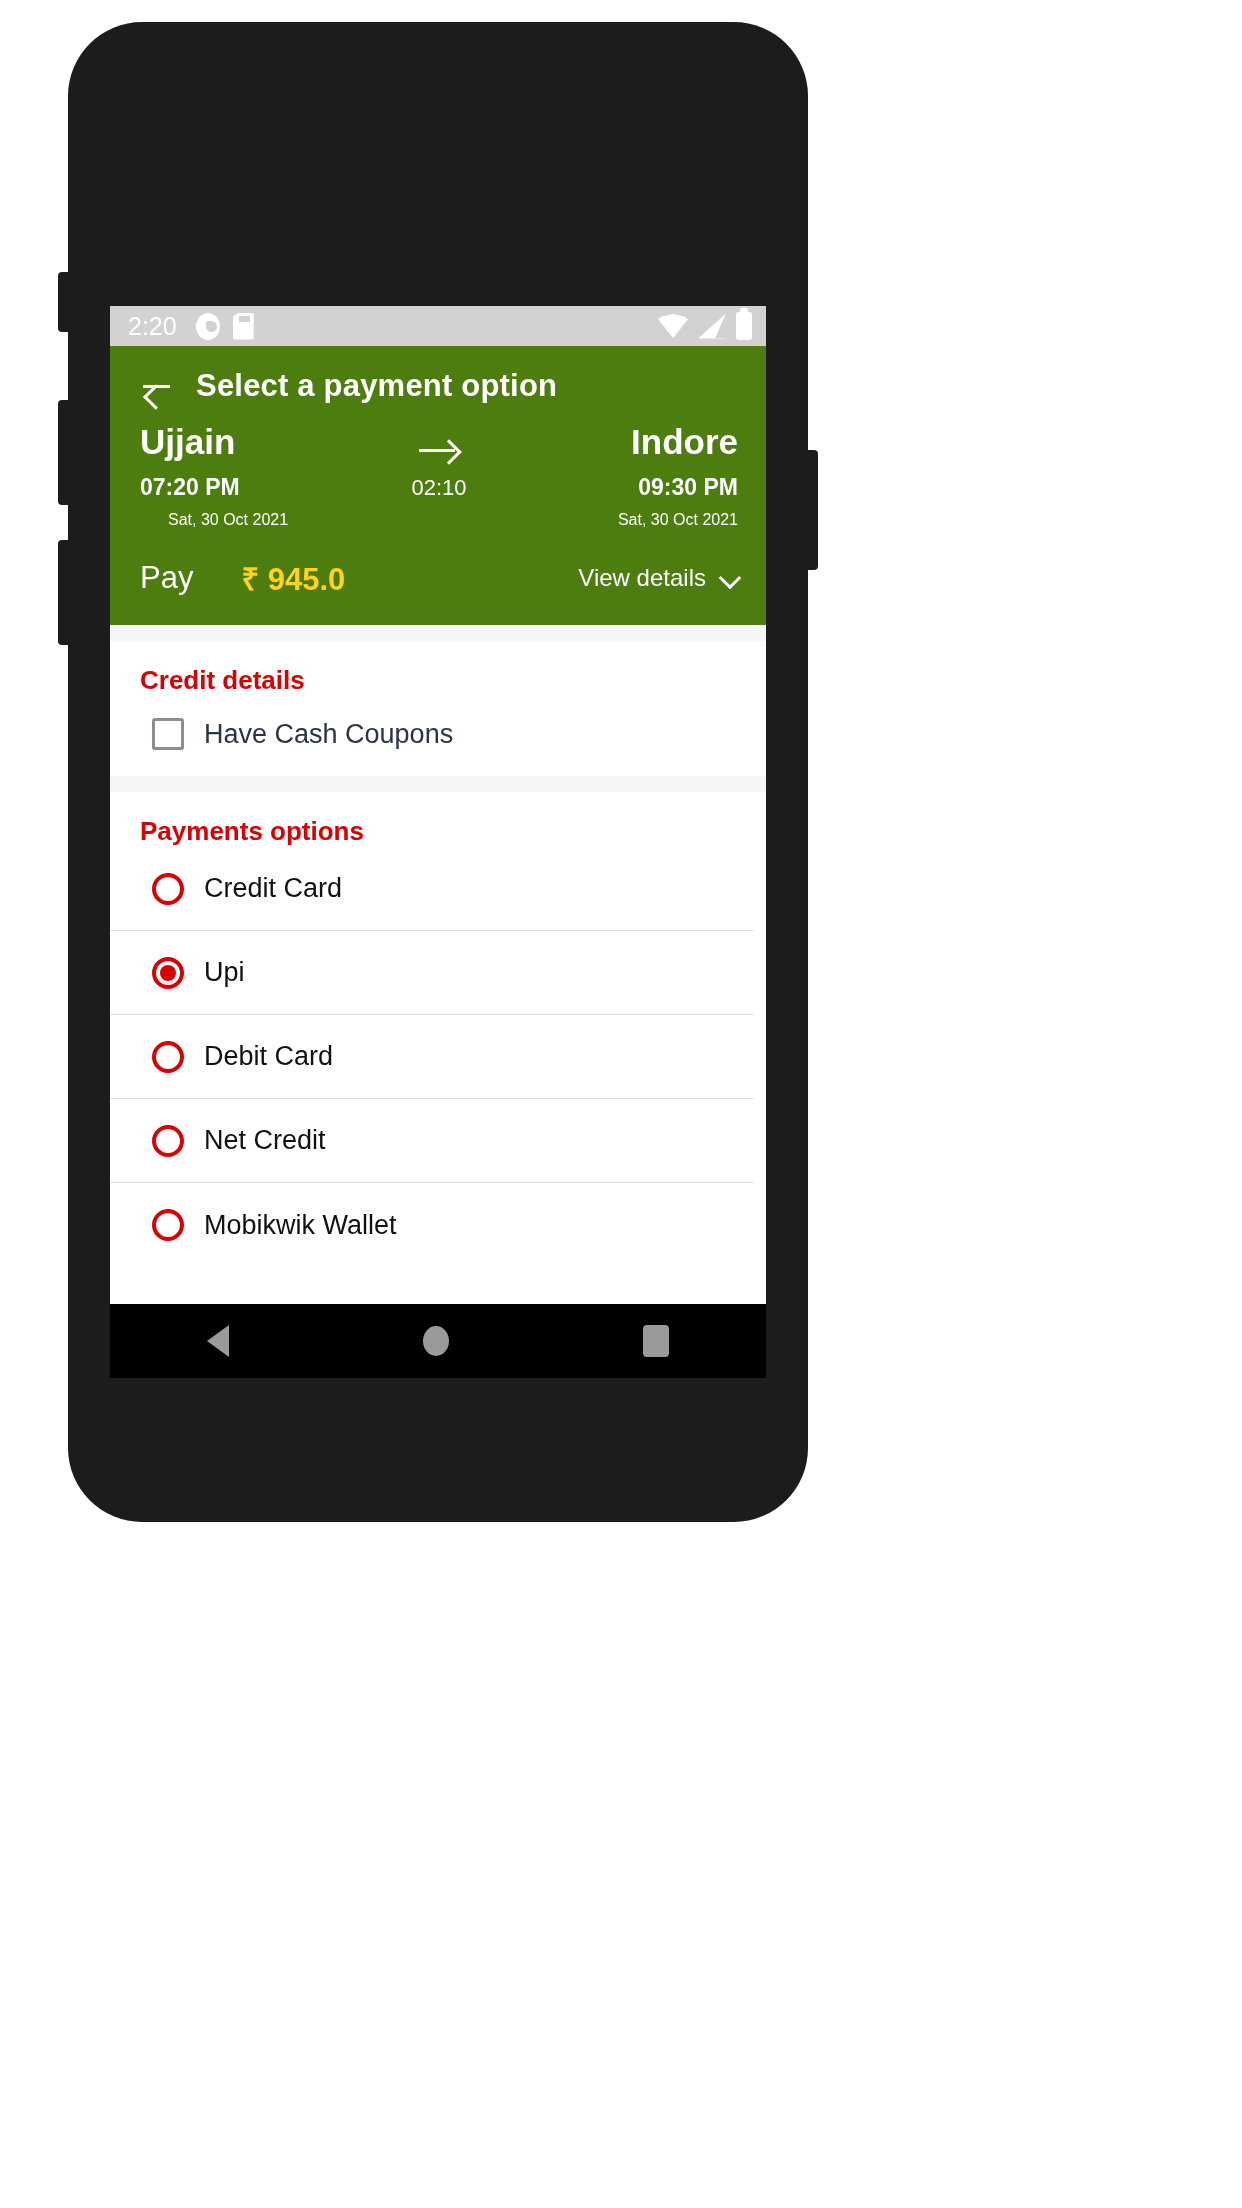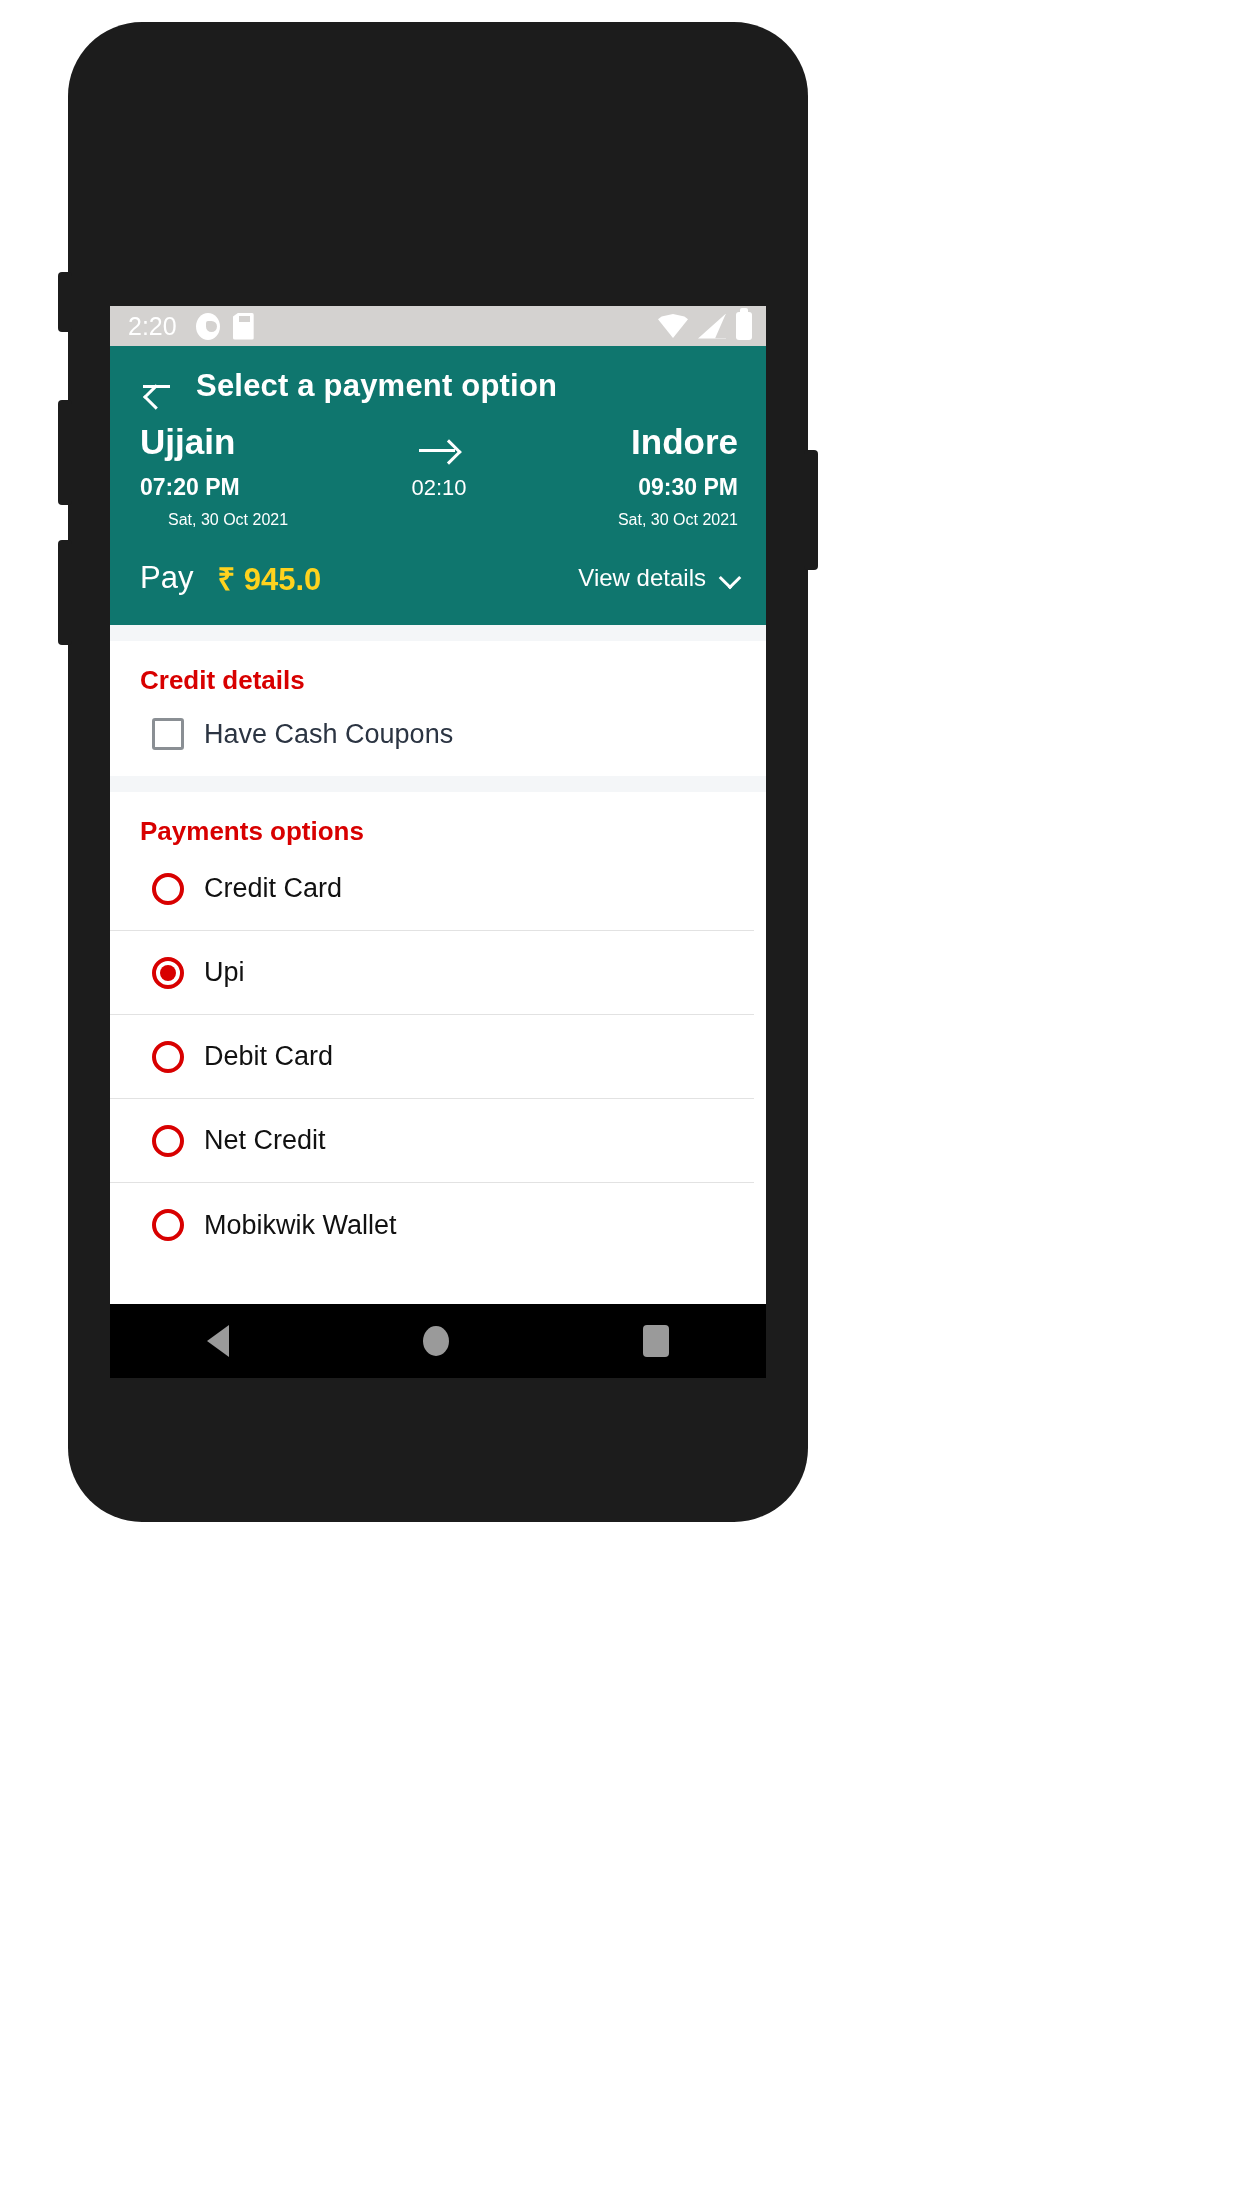--- a/index.html
+++ b/index.html
@@ -117,21 +117,21 @@
   .ic-battery:before {
     content: "";
     position: absolute; left: 4px; top: -4px;
     width: 8px; height: 4px;
     background: #ffffff;
     border-radius: 2px 2px 0 0;
   }
 
   
   .app-header {
-    background: #0f766e;
+    background: #4d7c0f;
     padding: 0 0 22px 0;
   }
   .title-row {
     display: flex; align-items: center;
     padding: 22px 24px 18px 30px;
   }
   .back-arrow {
     width: 34px; height: 34px;
     position: relative;
     flex: 0 0 auto;
@@ -213,20 +213,21 @@
     width: 15px; height: 15px;
     border-top: 3px solid #ffffff;
     border-right: 3px solid #ffffff;
     transform: rotate(45deg);
   }
 
   .pay-row {
     display: flex;
     align-items: center;
     padding: 28px 28px 4px 30px;
+    gap: 24px;
   }
   .pay-label {
     color: #ffffff;
     font-size: 31px;
     font-weight: 400;
   }
   .pay-amount {
     color: #ffd31e;
     font-size: 31px;
     font-weight: bold;

